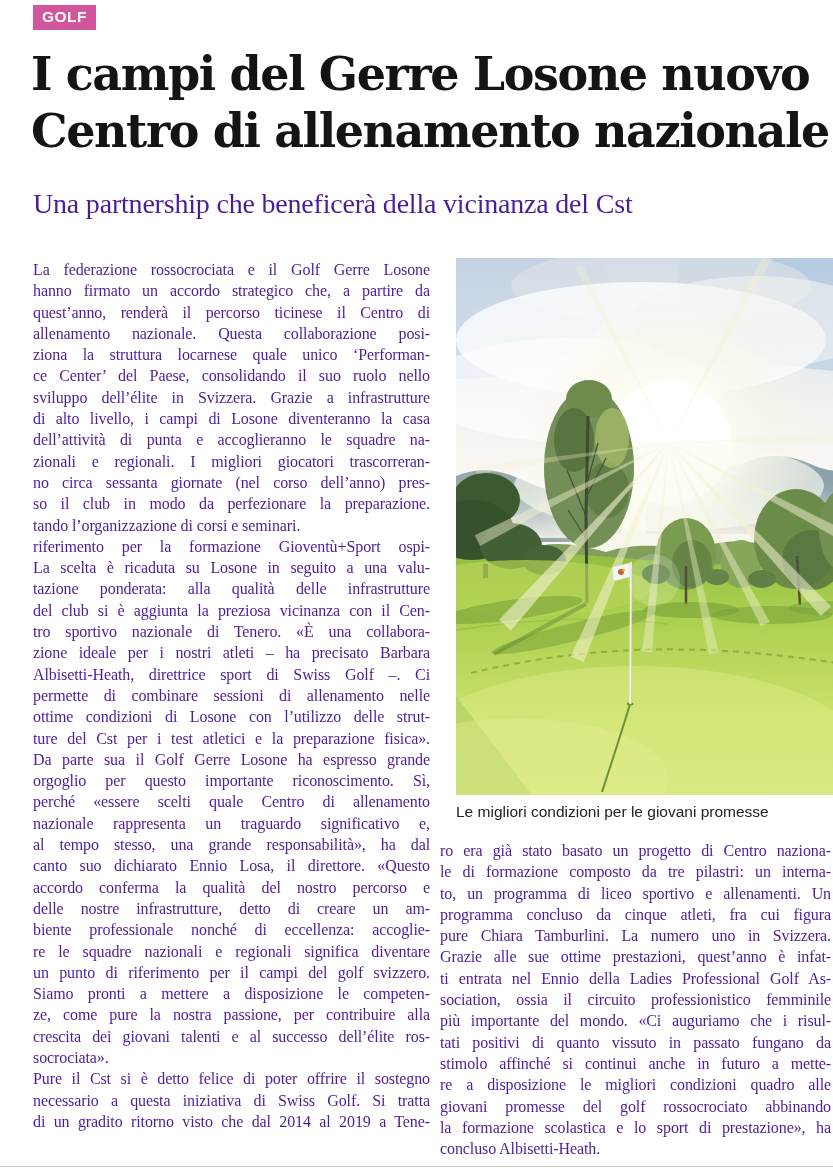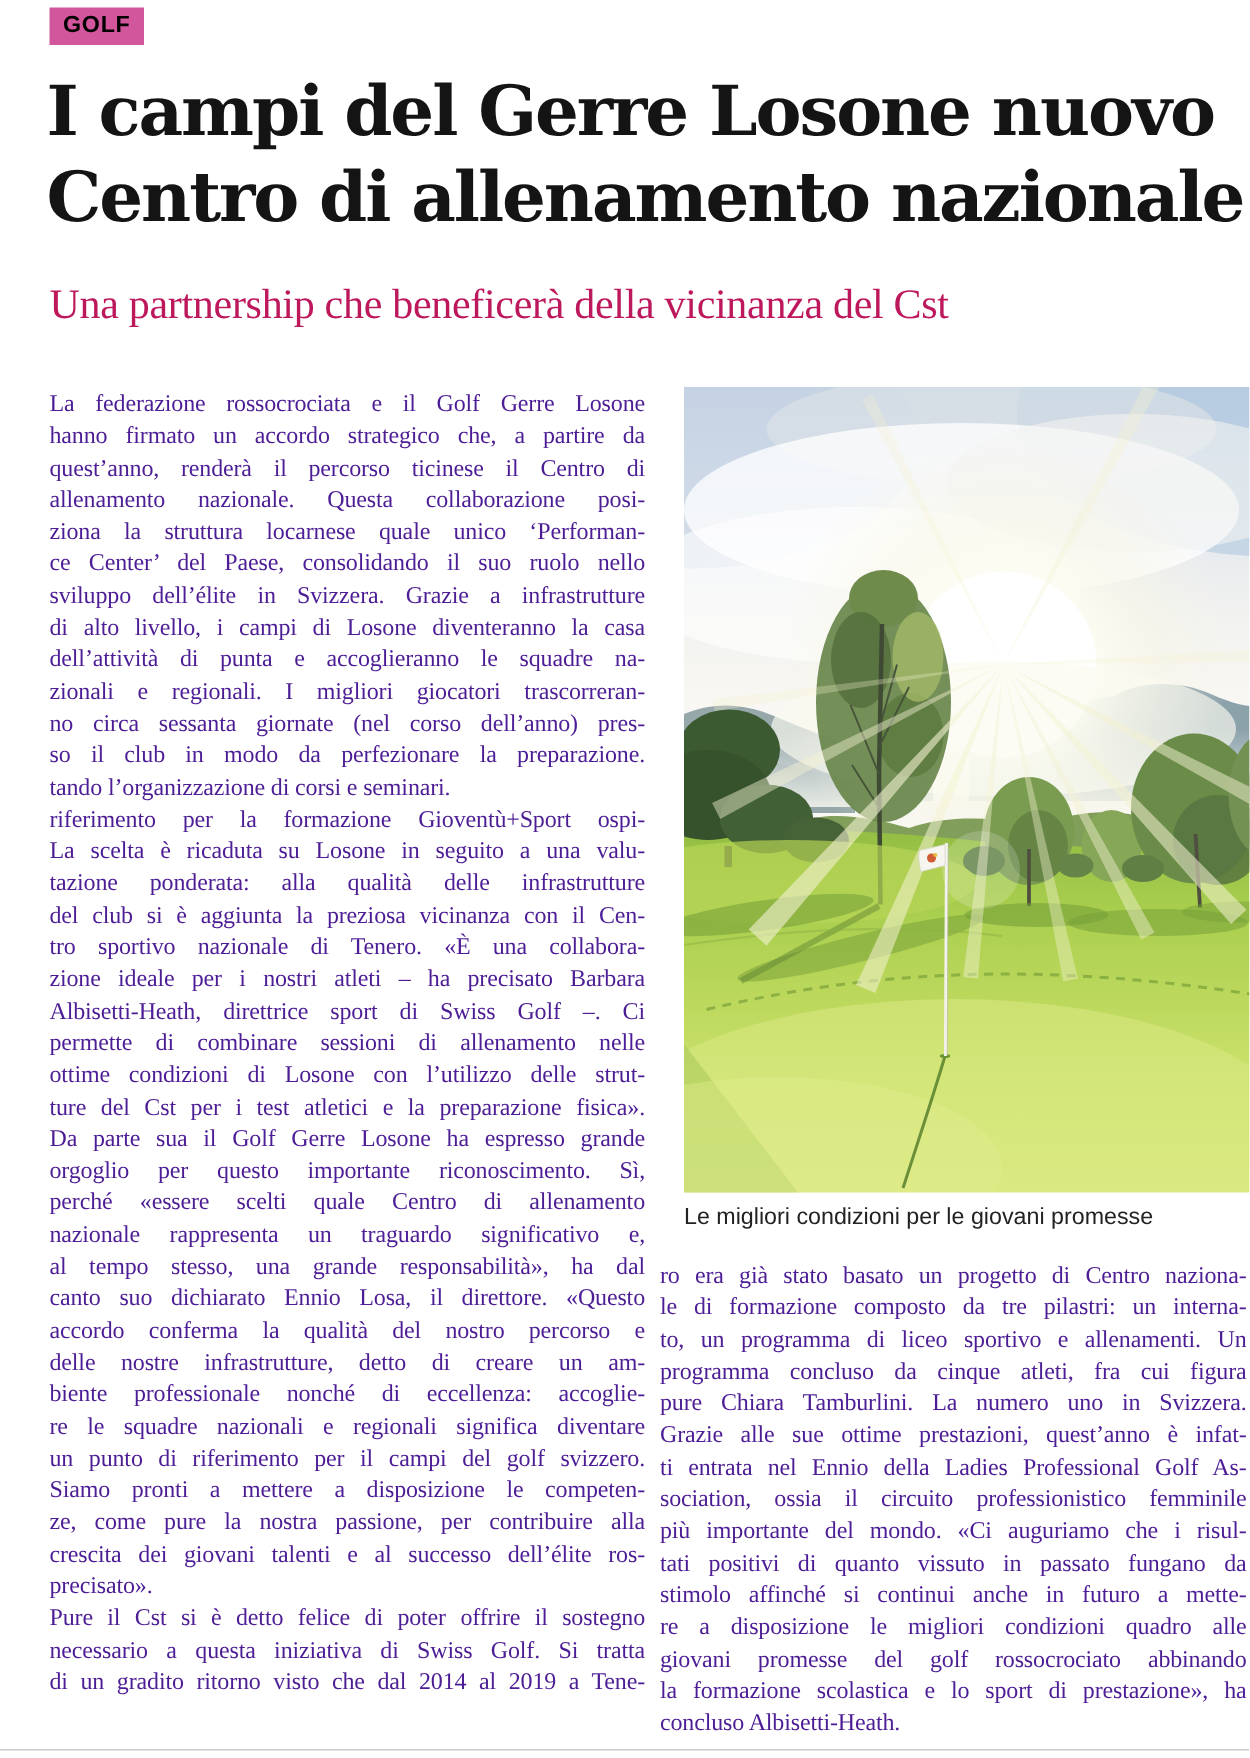--- a/index.html
+++ b/index.html
@@ -1,28 +1,28 @@
 <!DOCTYPE html>
 <html><head>
 <meta charset="utf-8">
 <style>
   html,body{margin:0;padding:0;background:#ffffff;}
   body{width:833px;height:1172px;position:relative;font-family:"Liberation Serif",serif;overflow:hidden;}
   .page{position:absolute;left:0;top:0;width:833px;height:1172px;background:#ffffff;overflow:hidden;}
 
-  .kicker{position:absolute;left:33px;top:5px;background:#d2569b;color:#000000;
+  .kicker{position:absolute;left:33px;top:5px;background:#d2569b;color:#ffffff;
     font-family:"Liberation Sans",sans-serif;font-weight:bold;font-size:15.5px;line-height:1;
     padding:4px 9px 5px 9px;letter-spacing:.5px;}
 
   .headline{position:absolute;left:31px;top:46px;width:800px;margin:0;
     font-family:"DejaVu Serif",serif;font-weight:bold;font-size:46px;line-height:57px;
     letter-spacing:-1.4px;color:#141414;}
 
   .subhead{position:absolute;left:33px;top:188px;width:780px;
-    font-family:"Liberation Serif",serif;font-size:28px;line-height:32px;color:#be185d;letter-spacing:-.2px;}
+    font-family:"Liberation Serif",serif;font-size:28px;line-height:32px;color:#4c1d95;letter-spacing:-.2px;}
 
   .col{position:absolute;font-size:16px;line-height:21.3px;color:#4c1d95;letter-spacing:-.1px;}
   #left-col{left:33px;top:259px;width:397px;}
   #right-col{left:440px;top:840px;width:391px;}
   .bline{height:21.3px;overflow:hidden;text-align:justify;text-align-last:justify;}
   .bline.last{text-align-last:left;}
 
   .photo{position:absolute;left:456px;top:258px;width:392px;margin:0;}
   .photo svg{display:block;width:392px;height:537px;}
   .caption{font-family:"Liberation Sans",sans-serif;font-size:15.5px;line-height:19px;
@@ -77,21 +77,21 @@
       <div class="bline">al tempo stesso, una grande responsabilità», ha dal</div>
       <div class="bline">canto suo dichiarato Ennio Losa, il direttore. «Questo</div>
       <div class="bline">accordo conferma la qualità del nostro percorso e</div>
       <div class="bline">delle nostre infrastrutture, detto di creare un am-</div>
       <div class="bline">biente professionale nonché di eccellenza: accoglie-</div>
       <div class="bline">re le squadre nazionali e regionali significa diventare</div>
       <div class="bline">un punto di riferimento per il campi del golf svizzero.</div>
       <div class="bline">Siamo pronti a mettere a disposizione le competen-</div>
       <div class="bline">ze, come pure la nostra passione, per contribuire alla</div>
       <div class="bline">crescita dei giovani talenti e al successo dell’élite ros-</div>
-      <div class="bline last">precisato».</div>
+      <div class="bline last">socrociata».</div>
       <div class="bline">Pure il Cst si è detto felice di poter offrire il sostegno</div>
       <div class="bline">necessario a questa iniziativa di Swiss Golf. Si tratta</div>
       <div class="bline">di un gradito ritorno visto che dal 2014 al 2019 a Tene-</div>
     </div>
 
   <figure class="photo">
     <svg viewBox="0 0 392 537" preserveAspectRatio="none" role="img">
       <defs>
         <linearGradient id="sky" x1="0" y1="0" x2="0" y2="1">
           <stop offset="0%" stop-color="#c6d4e4"></stop>

